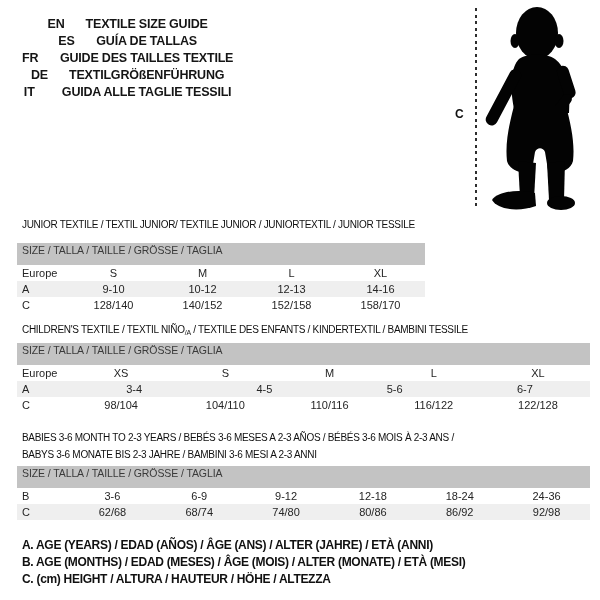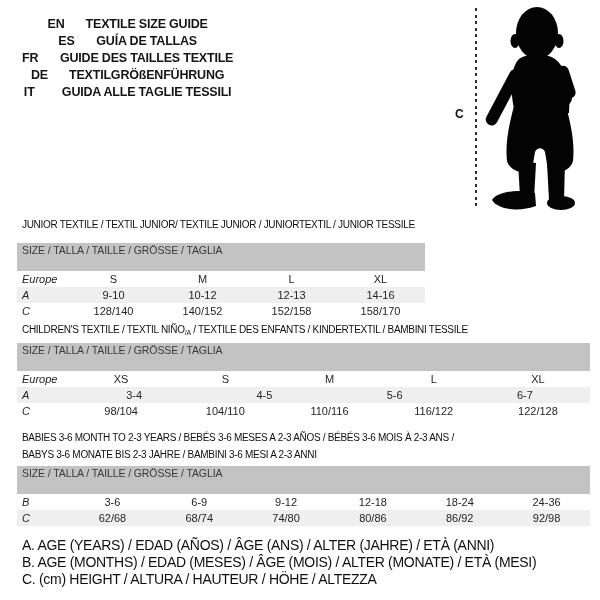--- a/index.html
+++ b/index.html
@@ -15,31 +15,31 @@
   .measure-line{position:absolute;left:475px;top:8px;width:2px;height:201px;
     background:repeating-linear-gradient(to bottom,#2e2e2e 0 3px,transparent 3px 6.5px);}
   .measure-label{position:absolute;left:455px;top:107px;font-weight:bold;font-size:12px;color:#111;}
   .baby-svg{position:absolute;left:481px;top:3px;width:106px;height:210px;}
   
   .sec-title{position:absolute;left:22px;font-weight:normal;font-size:10px;letter-spacing:-0.3px;
     color:#101010;white-space:nowrap;line-height:17px;}
   .subsc{font-size:7px;vertical-align:-2px;}
   
   .tbl{position:absolute;left:17px;font-size:11px;color:#252525;}
-  .tbl-bar{height:28px;line-height:14px;background:#c3c3c3;color:#3a3a3a;
+  .tbl-bar{height:22px;line-height:14px;background:#c3c3c3;color:#3a3a3a;
     font-size:10.5px;padding-left:5px;letter-spacing:-0.1px;}
   .tbl-row{display:flex;height:16px;line-height:16px;}
   .tbl-row.shade{background:#efefef;}
-  .lbl{width:52px;padding-left:5px;box-sizing:border-box;font-style:italic;}
+  .lbl{width:52px;padding-left:5px;box-sizing:border-box;}
   .c{flex:1;text-align:center;}
   .w1{width:408px;}
   .w2{width:573px;}
   
   .footnotes{position:absolute;left:22px;top:537px;}
-  .foot{height:17px;line-height:17px;font-weight:normal;font-size:14px;letter-spacing:-0.3px;
+  .foot{height:17px;line-height:17px;font-weight:bold;font-size:12px;letter-spacing:-0.3px;
     color:#101010;white-space:nowrap;}
 </style>
 </head>
 <body>
 
 <div class="canvas">
 
   <div class="lang-block">
     <div class="lang-row">
       <span class="lang-code">EN</span>

